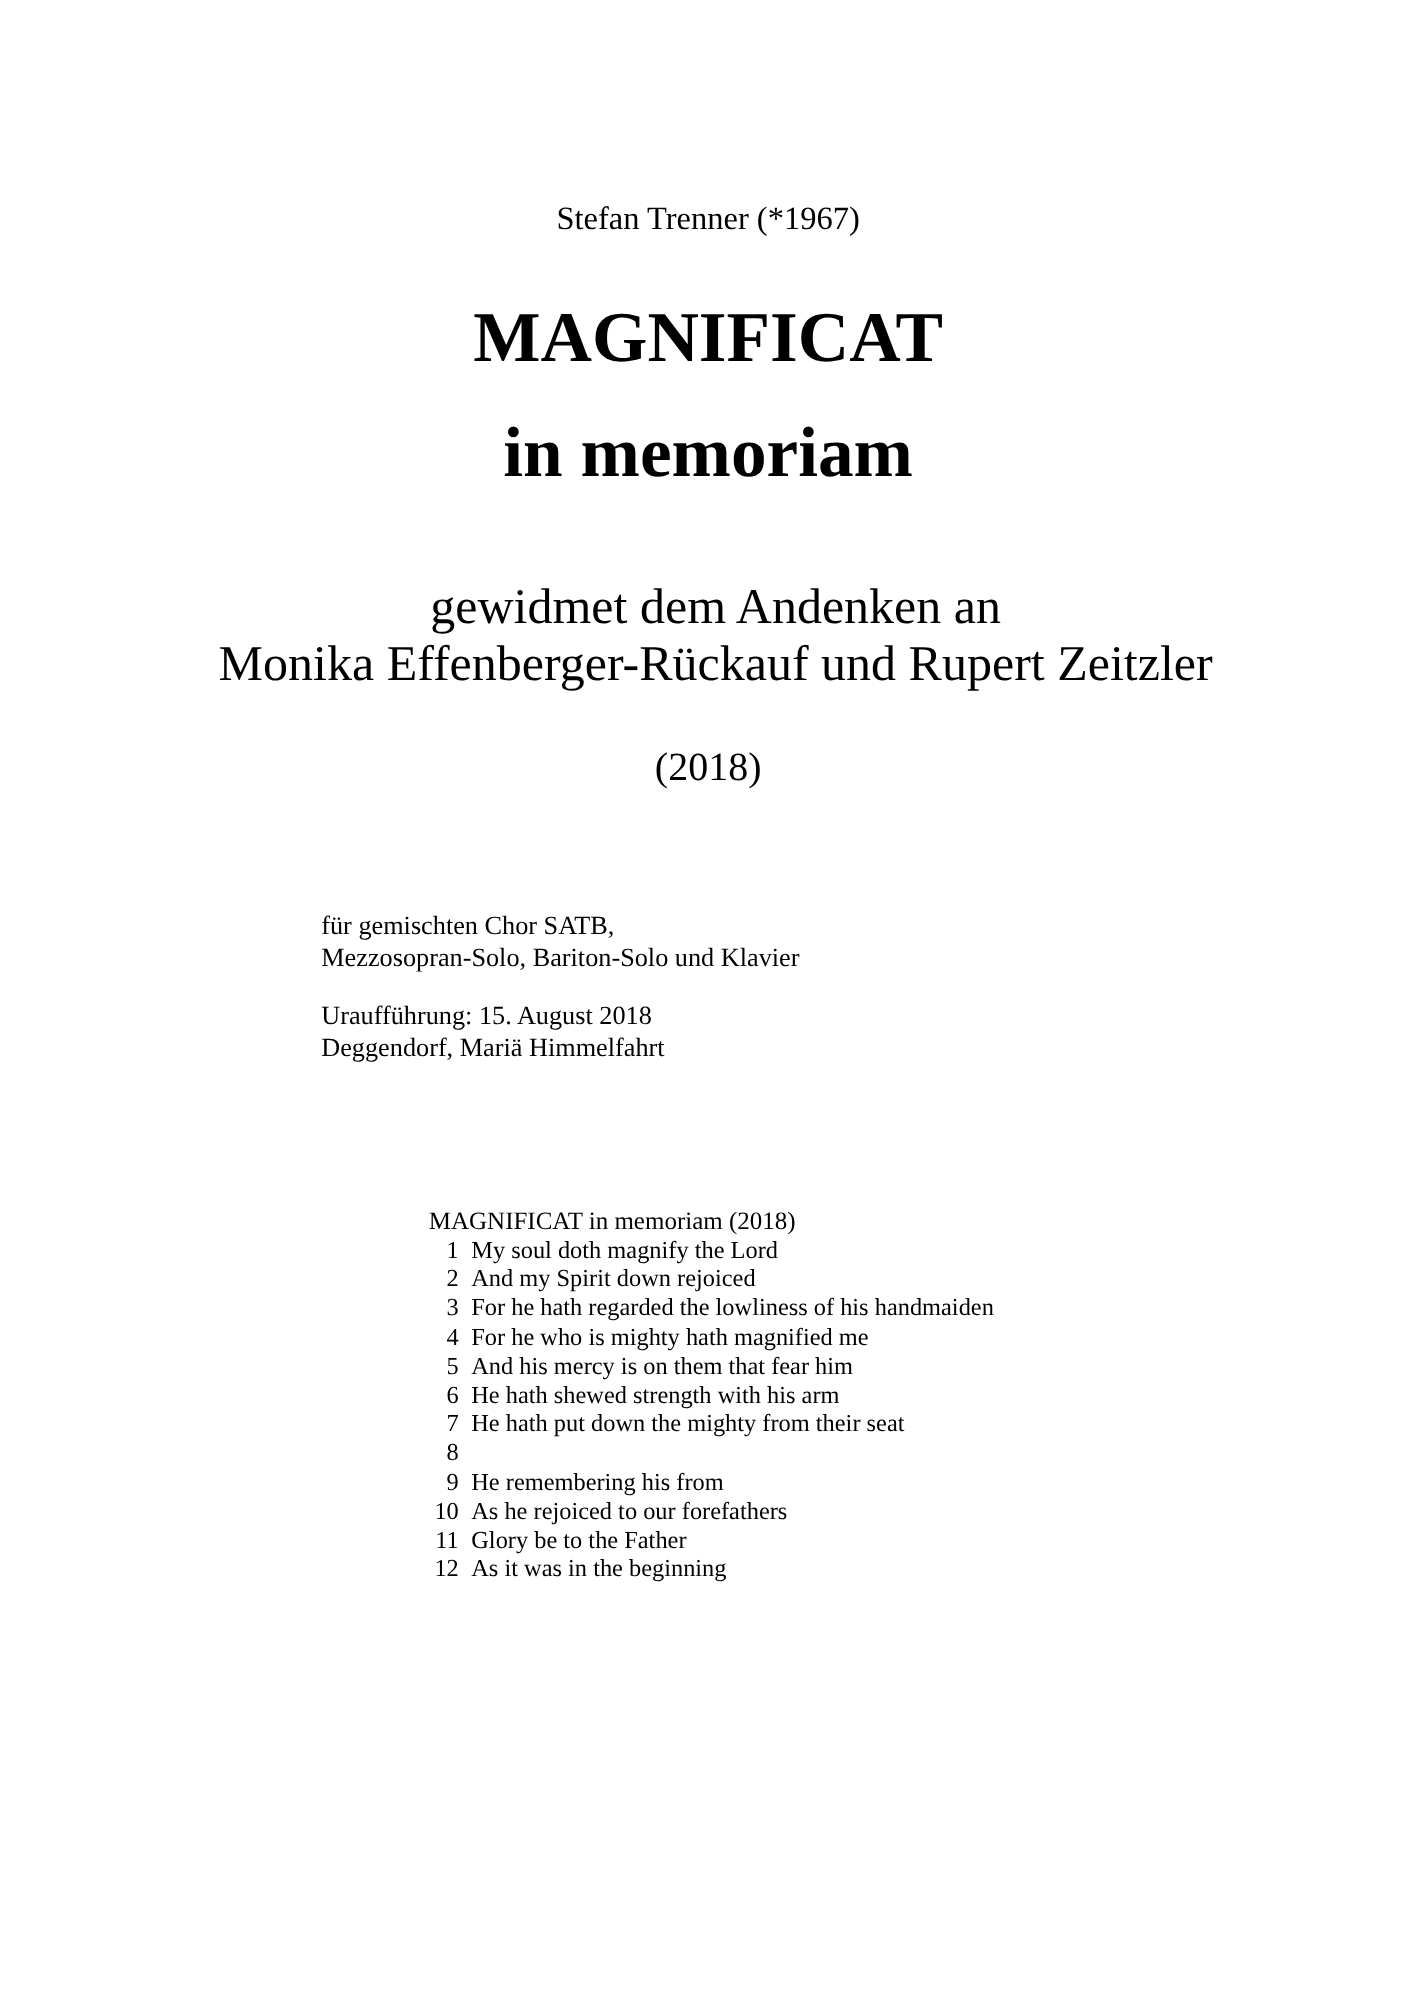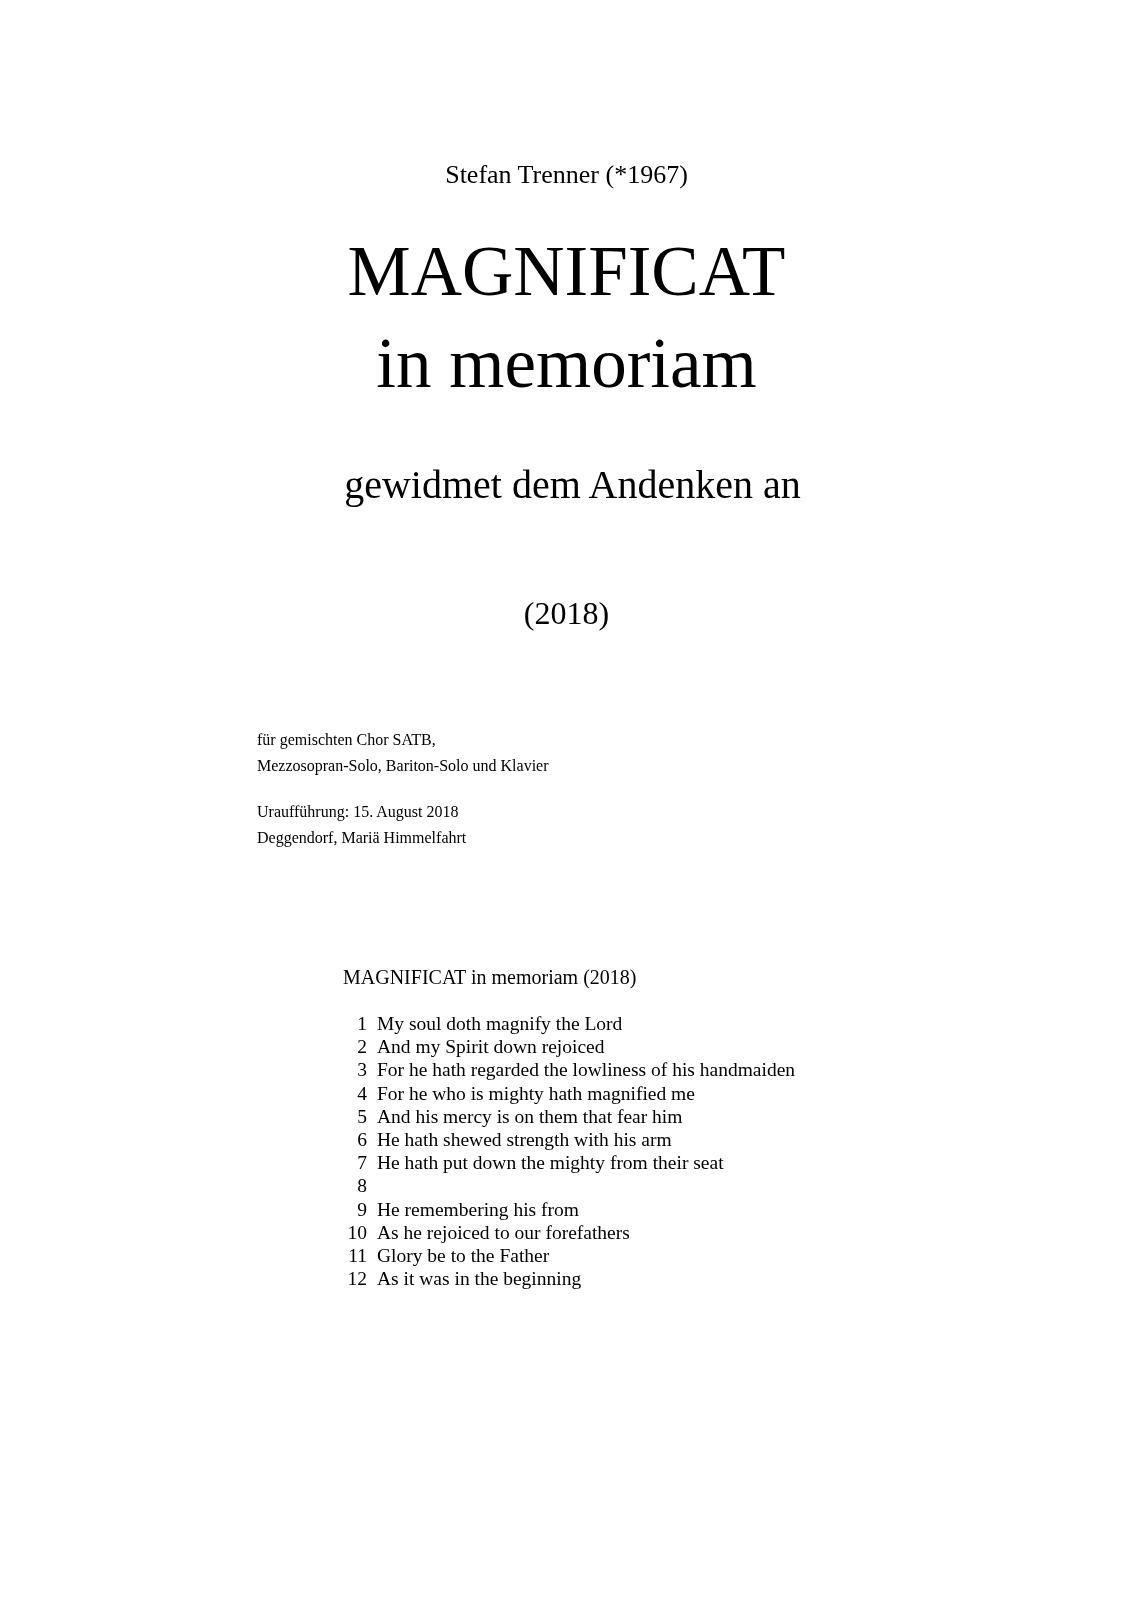--- a/index.html
+++ b/index.html
@@ -23,55 +23,54 @@
     text-align: center;
     white-space: nowrap;
   }
   .composer {
     top: 160px;
     font-size: 26px;
     line-height: 30px;
   }
   .work-title {
     top: 225px;
-    font-size: 71px;
+    font-size: 57px;
     line-height: 92px;
-    font-weight: normal;
+    font-weight: bold;
     margin: 0;
   }
   .dedication {
     top: 462px;
     font-size: 40px;
     line-height: 46px;
     padding-left: 12px;
   }
   .year {
     top: 590px;
     font-size: 32px;
     line-height: 46px;
   }
   .leftblock {
     position: absolute;
     left: 257px;
-    font-size: 16px;
+    font-size: 21px;
     line-height: 26px;
     white-space: nowrap;
   }
   .scoring { top: 727px; }
   .premiere { top: 799px; }
   .contents {
     position: absolute;
     left: 343px;
     top: 966px;
     font-size: 20px;
     line-height: 23px;
     white-space: nowrap;
   }
   .contents-heading {
-    margin-bottom: 23px;
   }
   .movement-list {
     font-size: 19.5px;
     line-height: 23.2px;
   }
   .movement-row {
     display: flex;
   }
   .movement-num {
     display: inline-block;
@@ -88,20 +87,21 @@
 
   <div class="centered composer">Stefan Trenner (*1967)</div>
 
   <h1 class="centered work-title">
     <span>MAGNIFICAT</span><br>
     <span>in memoriam</span>
   </h1>
 
   <div class="centered dedication">
     <span>gewidmet dem Andenken an</span><br>
+    <span>Monika Effenberger-Rückauf und Rupert Zeitzler</span>
   </div>
 
   <div class="centered year">(2018)</div>
 
   <div class="leftblock scoring">
     <span>für gemischten Chor SATB,</span><br>
     <span>Mezzosopran-Solo, Bariton-Solo und Klavier</span>
   </div>
 
   <div class="leftblock premiere">

